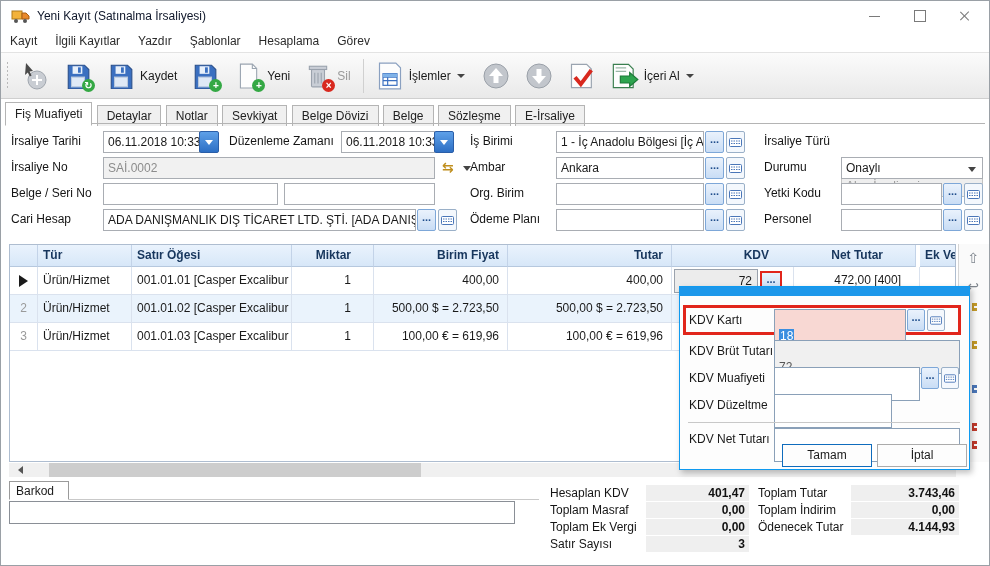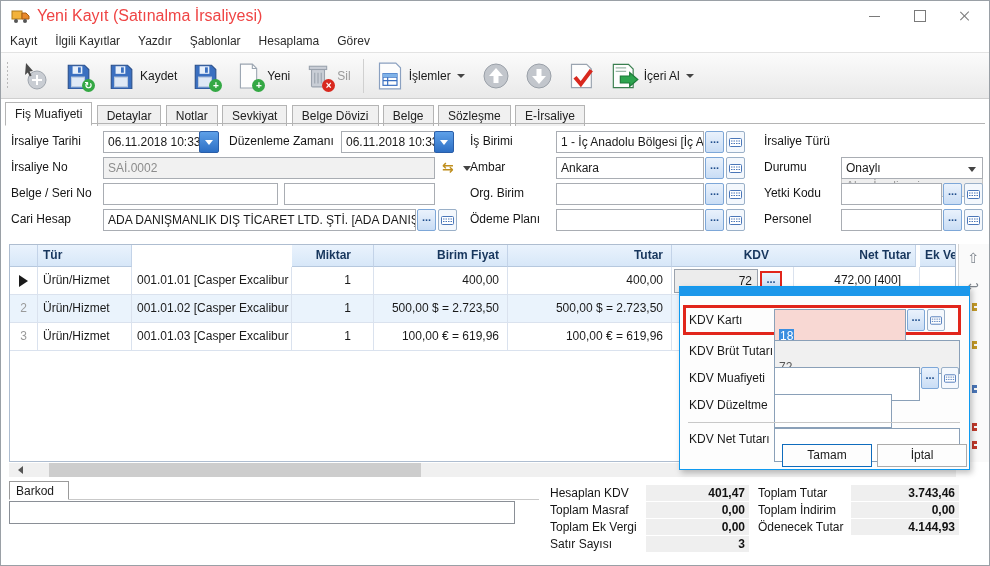--- a/index.html
+++ b/index.html
@@ -4,21 +4,21 @@
 <style>
   html,body{margin:0;padding:0;background:#d8d8d8;}
   #window{
     position:relative;width:988px;height:564px;background:#fff;
     border:1px solid #9aa0a6;font-family:"Liberation Sans","DejaVu Sans",sans-serif;
     font-size:12px;color:#1a1a1a;overflow:hidden;
   }
   .abs{position:absolute;}
   
   #titlebar{position:absolute;left:0;top:0;width:100%;height:30px;background:#ffffff;}
-  #title-text{position:absolute;left:36px;top:0;line-height:30px;color:#ef4444;font-size:16px;}
+  #title-text{position:absolute;left:36px;top:0;line-height:30px;color:#0f172a;font-size:12px;}
   .winbtn{position:absolute;top:0;width:45px;height:30px;display:flex;align-items:center;justify-content:center;}
   .glyph-min{width:11px;height:1px;background:#7a7a7a;}
   .glyph-max{width:10px;height:10px;border:1px solid #7a7a7a;}
   .glyph-close{position:relative;width:12px;height:12px;}
   .glyph-close::before,.glyph-close::after{content:"";position:absolute;left:5px;top:0;width:1.4px;height:12px;background:#7a7a7a;}
   .glyph-close::before{transform:rotate(45deg);} .glyph-close::after{transform:rotate(-45deg);}
   
   #menubar{position:absolute;left:0;top:30px;width:100%;height:21px;display:flex;background:#fff;}
   .menu-item{padding:0 9px;line-height:21px;color:#2b2b2b;cursor:default;}
   
@@ -366,25 +366,26 @@
     <svg width="13" height="9" viewBox="0 0 13 9">
         <rect x="0.5" y="0.5" width="12" height="8" rx="1" fill="#fff" stroke="#4a76b8"></rect>
         <path d="M2 3h9M2 5.5h9" stroke="#4a76b8" stroke-dasharray="1.5 1"></path>
       </svg>
   </div>
 
   <div id="grid">
 
     <div class="ghead" style="left:0;width:28px"></div>
     <div class="ghead" style="left:28px;width:94px">Tür</div>
+    <div class="ghead" style="left:122px;width:160px">Satır Öğesi</div>
     <div class="ghead num" style="left:282px;width:82px;padding-right:22px">Miktar</div>
     <div class="ghead num" style="left:364px;width:134px;padding-right:8px">Birim Fiyat</div>
     <div class="ghead num" style="left:498px;width:164px;padding-right:8px">Tutar</div>
     <div class="ghead num" style="left:662px;width:122px;padding-right:24px">KDV</div>
-    <div class="ghead num" style="left:780px;width:126px;padding-right:4px">Net Tutar</div>
+    <div class="ghead num" style="left:780px;width:126px;padding-right:32px">Net Tutar</div>
     <div class="ghead" style="left:910px;width:35px;border-right:none">Ek Verg</div>
 
     <div class="gcell rowsel" style="left:0;top:22px;width:28px">
         <span class="marker"></span>
       </div>
     <div class="gcell" style="left:28px;top:22px;width:94px">Ürün/Hizmet</div>
     <div class="gcell" style="left:122px;top:22px;width:160px">001.01.01 [Casper Excalibur …</div>
     <div class="gcell num" style="left:282px;top:22px;width:82px;padding-right:22px">1</div>
     <div class="gcell num" style="left:364px;top:22px;width:134px;padding-right:8px">400,00</div>
     <div class="gcell num" style="left:498px;top:22px;width:164px;padding-right:8px">400,00</div>

